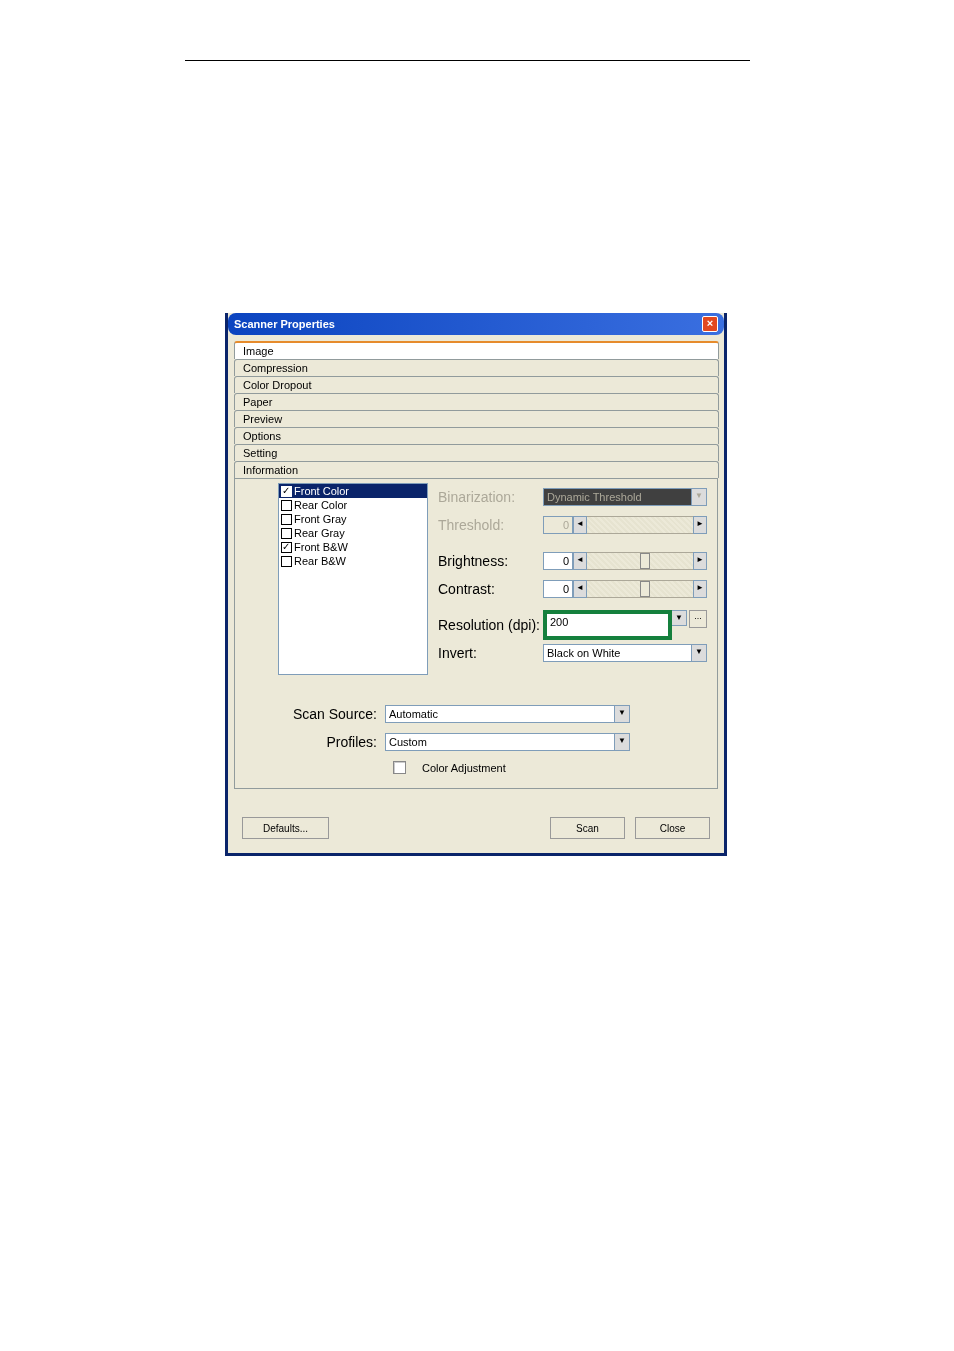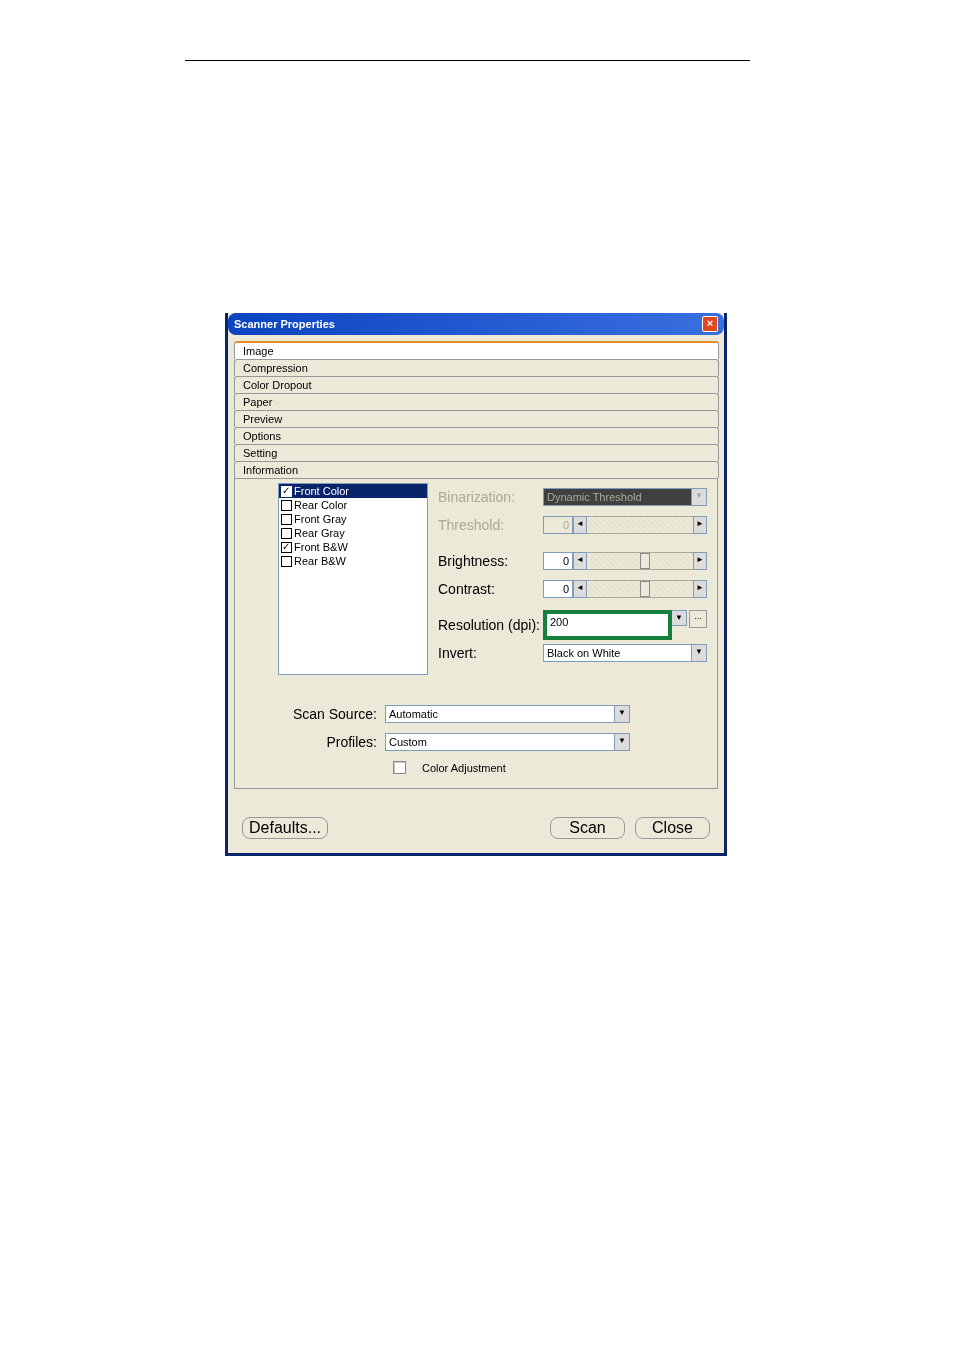--- a/index.html
+++ b/index.html
@@ -268,23 +268,23 @@
     .button-bar {
       display: flex;
       justify-content: space-between;
       padding: 28px 14px 14px 14px;
     }
     .win-btn {
       min-width: 75px;
       height: 22px;
       border: 1px solid #999;
       background: #ece9d8;
-      font-size: 16px;
-      border-radius: 8px;
-      padding: 0 6px;
+      font-size: 10px;
+      border-radius: 0;
+      padding: 0 20px;
       cursor: pointer;
     }
     .right-btns { display: flex; gap: 10px; }
   </style>
 </head>
 <body>
 
 <div class="doc-header"></div>
 
 <div class="window">

